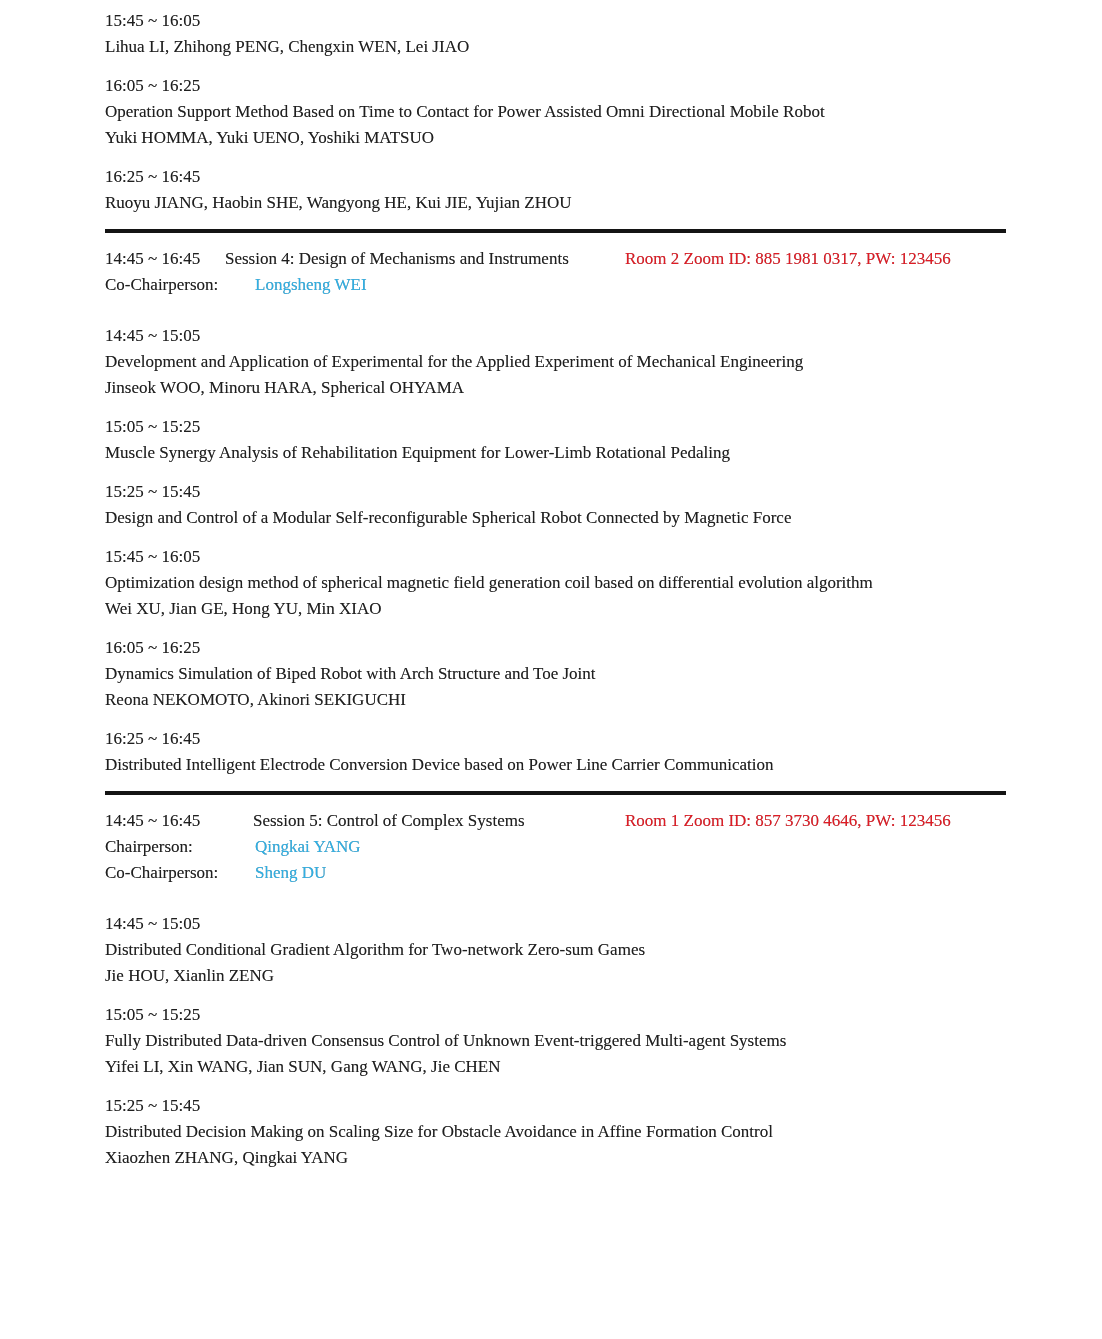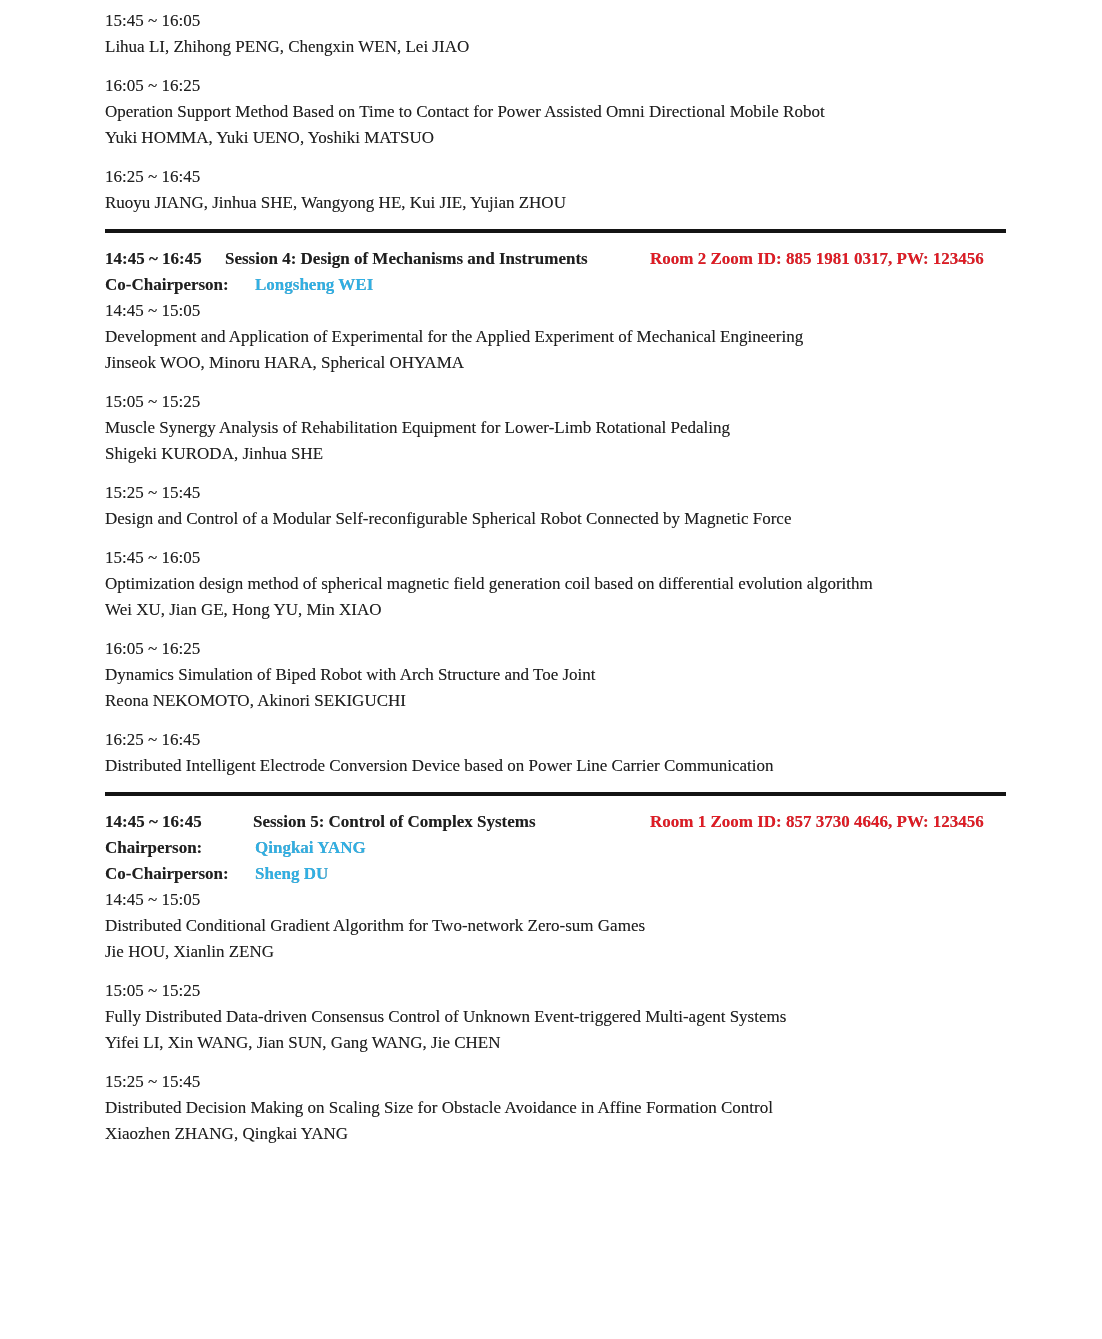--- a/index.html
+++ b/index.html
@@ -29,57 +29,57 @@
   }
   .divider {
     border: none;
     border-top: 4px solid var(--divider, #141414);
     width: 901px;
     margin: 9px 0 13px 0;
   }
   .session-header {
     font-size: 17px;
     line-height: 26px;
-    font-weight: bold;
+    font-weight: normal;
     white-space: nowrap;
     text-shadow: 0 0 0.5px rgba(30,30,30,0.45);
   }
   .header-row { position: relative; }
   .h-time { display: inline-block; width: 120px; }
   .session-s5 .h-time { width: 148px; }
   .h-title { color: var(--text_black, #1f1f1f); }
   .h-room {
     position: absolute;
-    left: 545px;
+    left: 520px;
     top: 0;
     color: var(--accent_red, #e11b24);
     white-space: nowrap;
   }
   .h-label { display: inline-block; width: 150px; }
   .h-name { color: var(--accent_cyan, #2fb0e5); }
-  .session-papers { }
+  .session-papers { margin-top: 25px; }
 </style>
 </head>
 <body>
 
 <div class="page">
 
   <section>
     <div class="paper">
       <div>15:45 ~ 16:05</div>
       <div>Lihua LI, Zhihong PENG, Chengxin WEN, Lei JIAO</div>
     </div>
     <div class="paper">
       <div>16:05 ~ 16:25</div>
       <div>Operation Support Method Based on Time to Contact for Power Assisted Omni Directional Mobile Robot</div>
       <div>Yuki HOMMA, Yuki UENO, Yoshiki MATSUO</div>
     </div>
     <div class="paper">
       <div>16:25 ~ 16:45</div>
-      <div>Ruoyu JIANG, Jinhua SHE, Wangyong HE, Kui JIE, Yujian ZHOU</div>
+      <div>Ruoyu JIANG, Haobin SHE, Wangyong HE, Kui JIE, Yujian ZHOU</div>
     </div>
   </section>
 
   <hr class="divider">
 
   <section class="session-s4">
     <div class="session-header">
       <div class="header-row">
         <span class="h-time">14:45 ~ 16:45</span><span class="h-title">Session 4: Design of Mechanisms and Instruments</span>
         <span class="h-room">Room 2 Zoom ID: 885 1981 0317, PW: 123456</span>
@@ -90,21 +90,20 @@
     </div>
     <div class="session-papers">
       <div class="paper">
         <div>14:45 ~ 15:05</div>
         <div>Development and Application of Experimental for the Applied Experiment of Mechanical Engineering</div>
         <div>Jinseok WOO, Minoru HARA, Spherical OHYAMA</div>
       </div>
       <div class="paper">
         <div>15:05 ~ 15:25</div>
         <div>Muscle Synergy Analysis of Rehabilitation Equipment for Lower-Limb Rotational Pedaling</div>
-        <div>Shigeki KURODA, Jinhua SHE</div>
       </div>
       <div class="paper">
         <div>15:25 ~ 15:45</div>
         <div>Design and Control of a Modular Self-reconfigurable Spherical Robot Connected by Magnetic Force</div>
       </div>
       <div class="paper">
         <div>15:45 ~ 16:05</div>
         <div>Optimization design method of spherical magnetic field generation coil based on differential evolution algorithm</div>
         <div>Wei XU, Jian GE, Hong YU, Min XIAO</div>
       </div>

